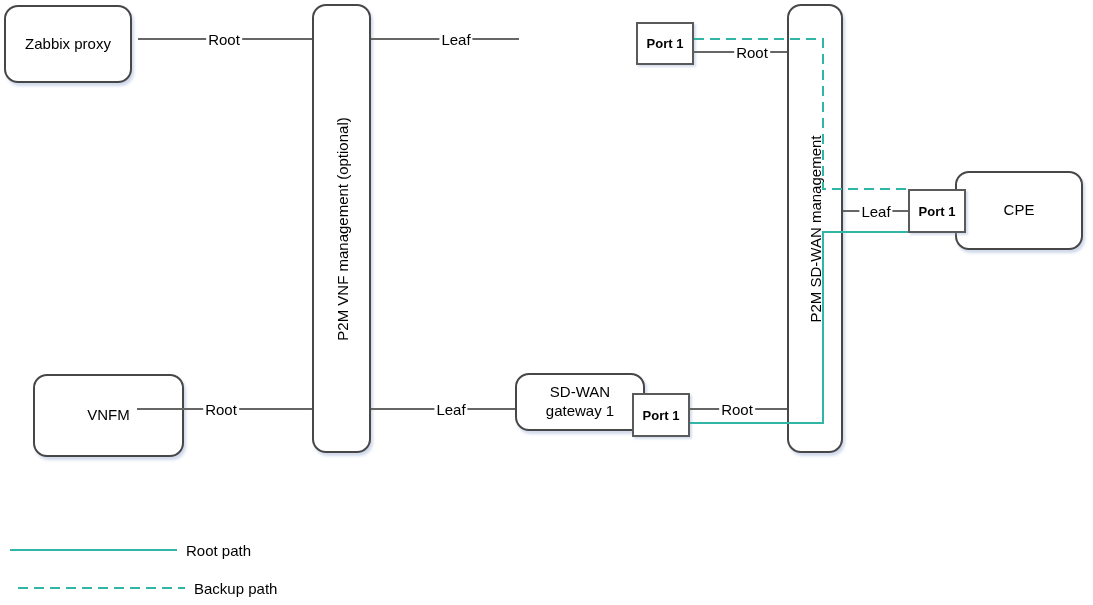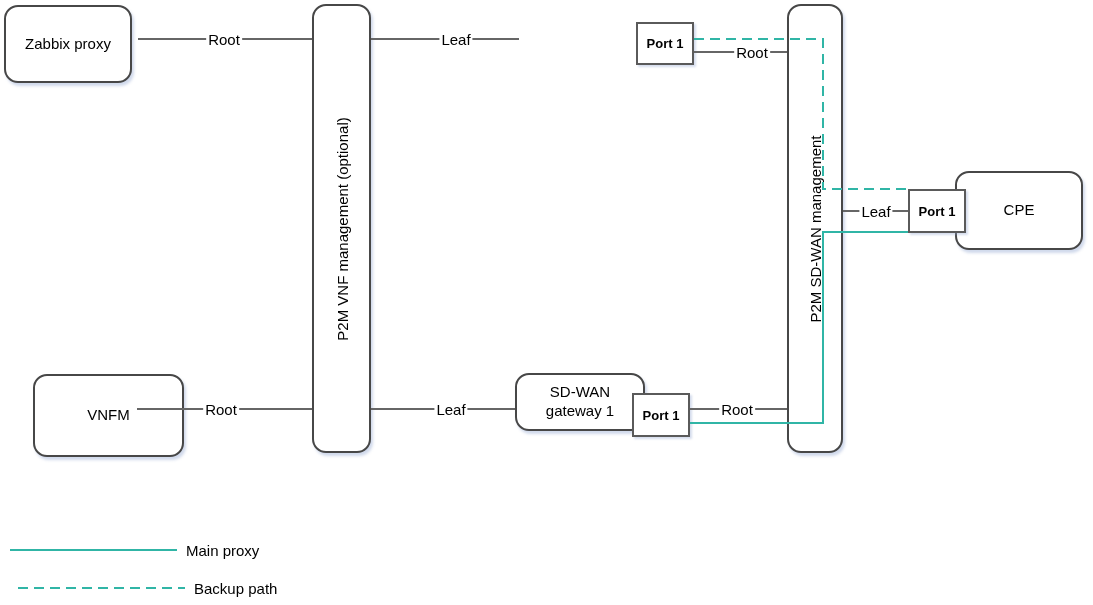--- a/index.html
+++ b/index.html
@@ -153,21 +153,21 @@
   <span class="edge-lbl" style="left:752px; top:52px;">Root</span>
   <span class="edge-lbl" style="left:221px; top:409px;">Root</span>
   <span class="edge-lbl" style="left:451px; top:409px;">Leaf</span>
   <span class="edge-lbl" style="left:737px; top:409px;">Root</span>
   <span class="edge-lbl" style="left:876px; top:211px;">Leaf</span>
 
   <div class="legend-row" style="left:10px; top:541px;">
     <svg width="168" height="4" viewBox="0 0 168 4">
       <path class="main-path" d="M0 2 H167"></path>
     </svg>
-    <span class="legend-text">Main proxy</span>
+    <span class="legend-text">Root path</span>
   </div>
 
   <div class="legend-row" style="left:18px; top:579px;">
     <svg width="168" height="4" viewBox="0 0 168 4">
       <path class="backup-path" d="M0 2 H167"></path>
     </svg>
     <span class="legend-text">Backup path</span>
   </div>
 
 </div>

